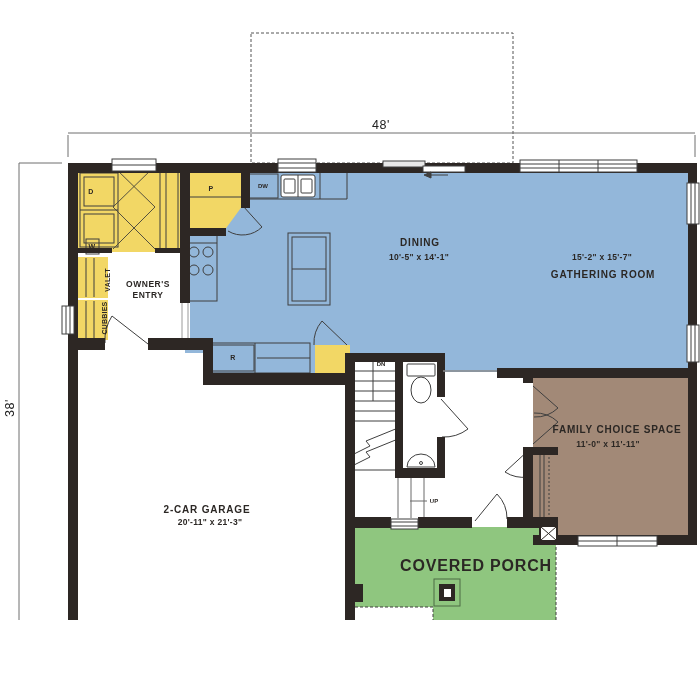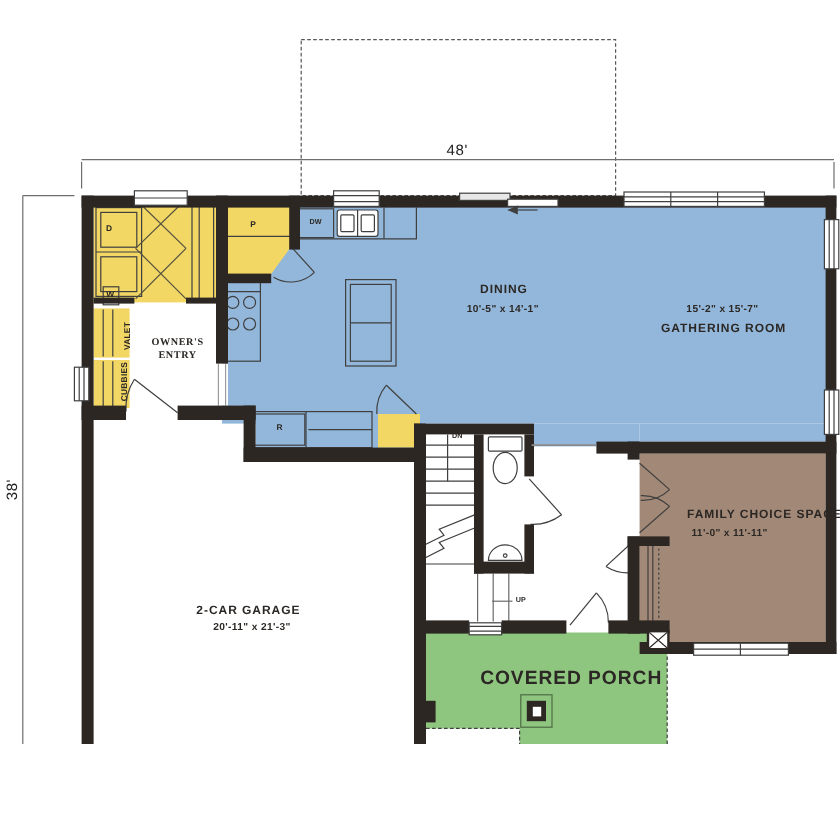--- a/index.html
+++ b/index.html
@@ -289,29 +289,29 @@
 
 <div class="lbl dim" style="left:381px;top:125px;">48'</div>
 <div class="lbl dim rot" style="left:10px;top:408px;">38'</div>
 
 <div class="lbl room" style="left:420px;top:242px;">DINING</div>
 <div class="lbl size" style="left:419px;top:257px;">10'-5" x 14'-1"</div>
 
 <div class="lbl room" style="left:603px;top:242px;margin-top:32px;">GATHERING ROOM</div>
 <div class="lbl size" style="left:602px;top:257px;">15'-2" x 15'-7"</div>
 
-<div class="lbl room" style="left:617px;top:429px;margin-left:20px;">FAMILY CHOICE SPACE</div>
+<div class="lbl room" style="left:617px;top:429px;">FAMILY CHOICE SPACE</div>
 <div class="lbl size" style="left:608px;top:444px;">11'-0" x 11'-11"</div>
 
 <div class="lbl room" style="left:207px;top:509px;">2-CAR GARAGE</div>
 <div class="lbl size" style="left:210px;top:522px;">20'-11" x 21'-3"</div>
 
 <div class="lbl room" style="left:476px;top:566px;font-size:16px;">COVERED PORCH</div>
 
-<div class="lbl wrap" style="left:148px;top:290px;font-family:Liberation Serif, serif;">OWNER'S ENTRY</div>
+<div class="lbl wrap" style="left:148px;top:290px;">OWNER'S ENTRY</div>
 
 <div class="lbl tiny rot" style="left:107px;top:280px;">VALET</div>
 <div class="lbl tiny rot" style="left:104px;top:318px;">CUBBIES</div>
 
 <div class="lbl tiny" style="left:211px;top:188px;">P</div>
 <div class="lbl micro" style="left:263px;top:186px;">DW</div>
 <div class="lbl tiny" style="left:233px;top:357px;">R</div>
 <div class="lbl tiny" style="left:91px;top:191px;">D</div>
 <div class="lbl tiny" style="left:92px;top:246px;">W</div>
 <div class="lbl micro" style="left:381px;top:364px;">DN</div>

